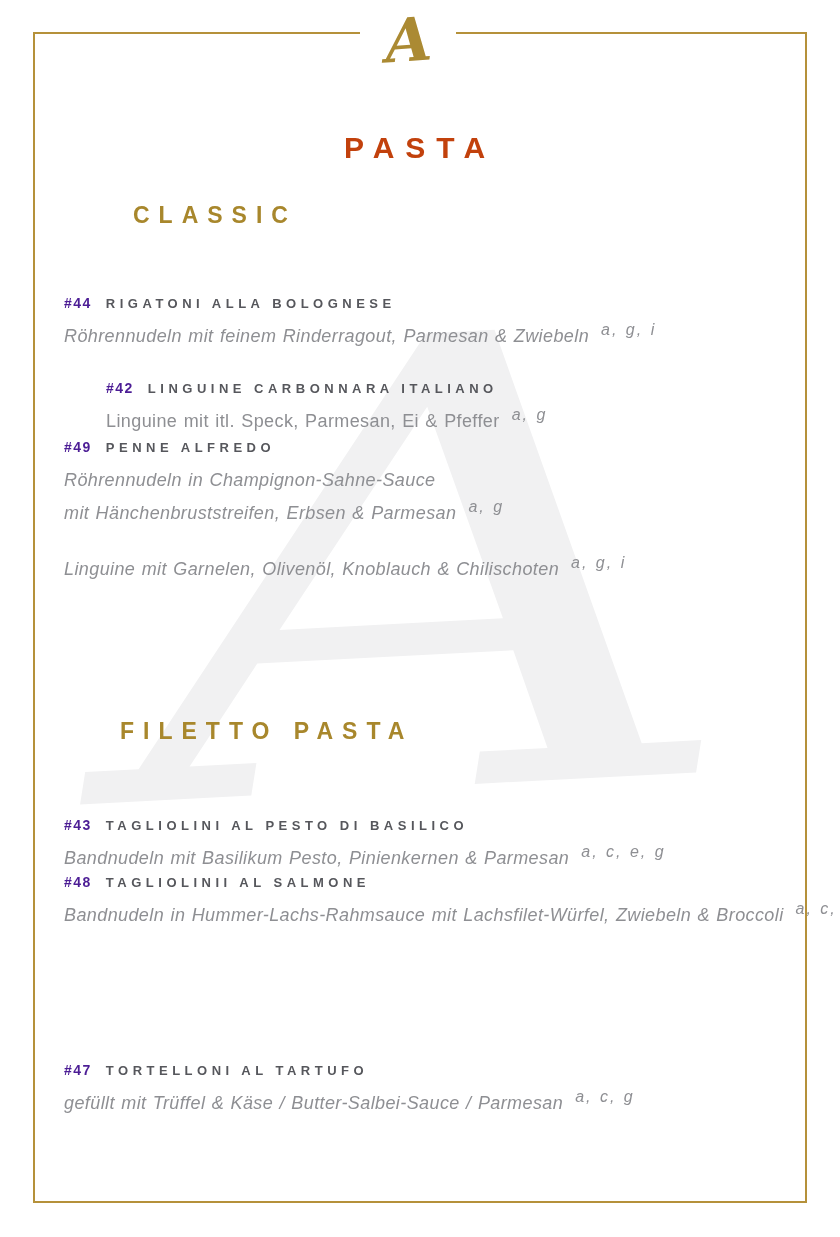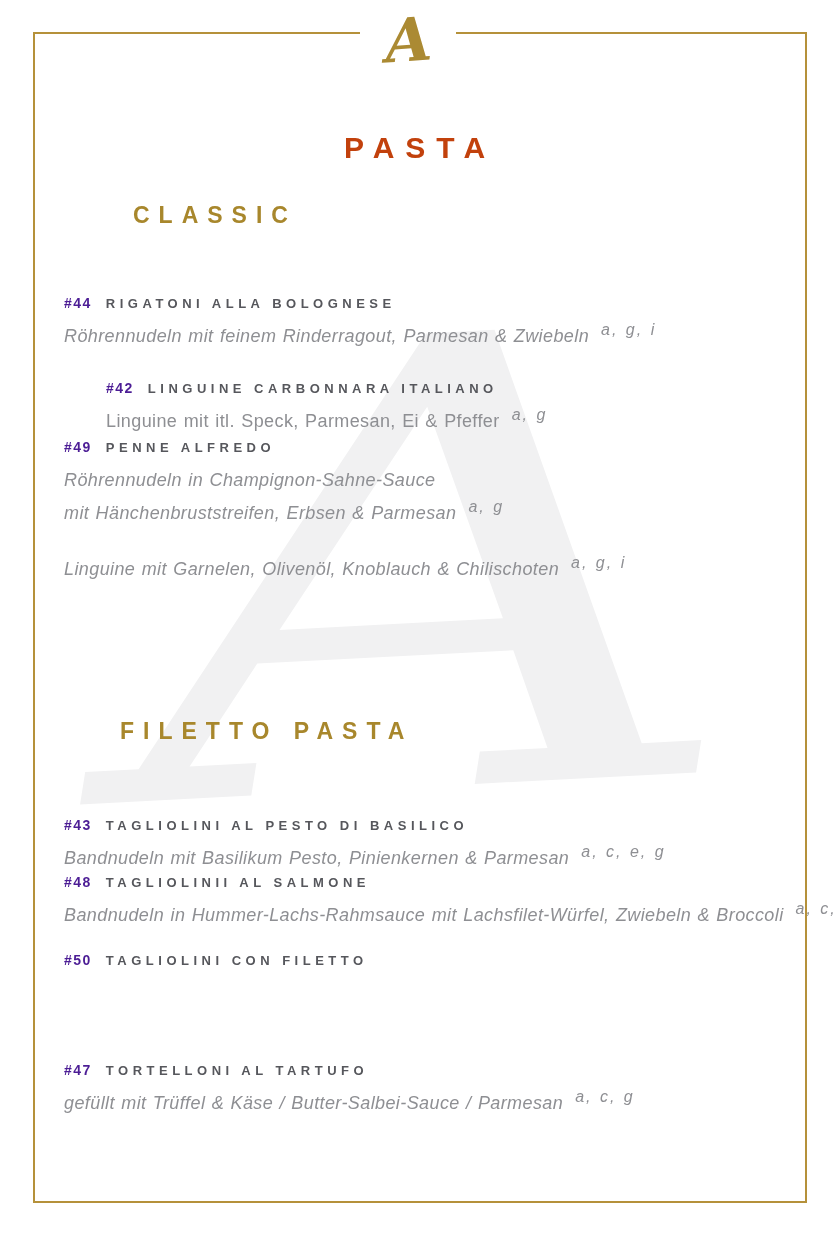--- a/index.html
+++ b/index.html
@@ -153,23 +153,20 @@
   </div>
         <div class="menu-item" style="top: 871px;">
     <div class="item-heading">
       <span class="item-number">#48</span><span class="item-name">TAGLIOLINII AL SALMONE</span>
     </div>
     <div class="item-desc">
             <span class="desc-line">Bandnudeln in Hummer-Lachs-Rahmsauce mit Lachsfilet-Würfel, Zwiebeln &amp; Broccoli<span class="allergens">a, c, d, g</span></span>
           </div>
   </div>
         <div class="menu-item" style="top: 949px;">
-    <div class="item-heading">
-      <span class="item-number">#50</span><span class="item-name">TAGLIOLINI CON FILETTO</span>
-    </div>
   </div>
         <div class="menu-item" style="top: 1059px;">
     <div class="item-heading">
       <span class="item-number">#47</span><span class="item-name">TORTELLONI AL TARTUFO</span>
     </div>
     <div class="item-desc">
             <span class="desc-line">gefüllt mit Trüffel &amp; Käse / Butter-Salbei-Sauce / Parmesan<span class="allergens">a, c, g</span></span>
           </div>
   </div>
       </div>

